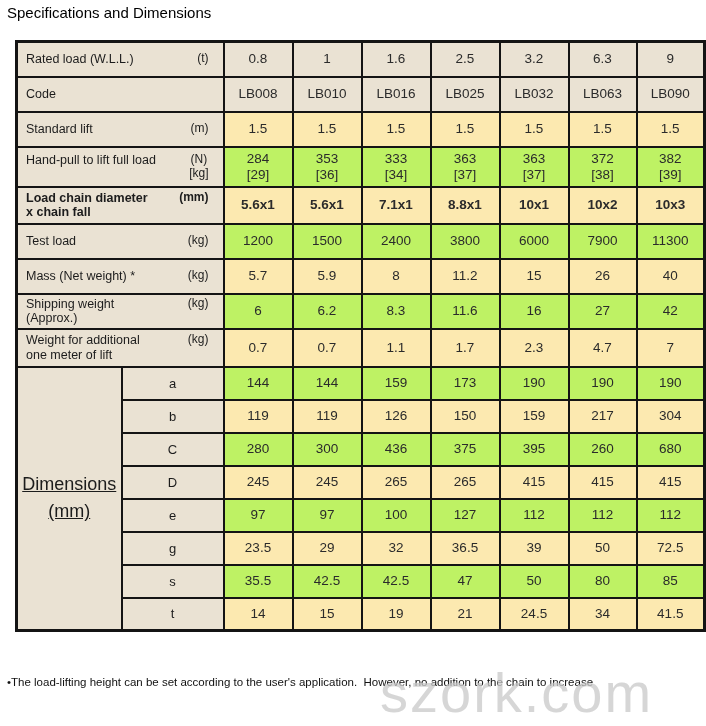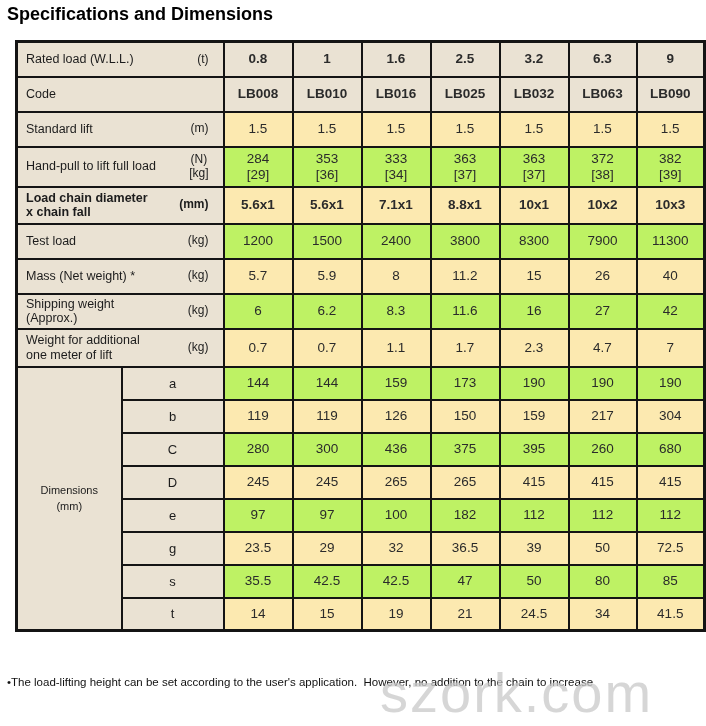--- a/index.html
+++ b/index.html
@@ -4,59 +4,59 @@
 <style>
   html,body{margin:0;padding:0;}
   body{
     width:706px;height:726px;background:#ffffff;
     font-family:"Liberation Sans","DejaVu Sans",sans-serif;
     color:#1c1c1c;position:relative;overflow:hidden;
   }
   .page{position:relative;width:706px;height:726px;}
   .title{
     position:absolute;left:7px;top:4px;margin:0;
-    font-size:18px;font-weight:bold;color:#000;
+    font-size:15px;font-weight:normal;color:#000;
   }
   table.st{
     position:absolute;left:15px;top:40px;width:688px;
     border-collapse:collapse;table-layout:fixed;
     border:3px solid #141414;
   }
   table.st td{
     border:2px solid #141414;
     vertical-align:middle;
     overflow:hidden;
   }
   tr.spec{height:35px;}
   tr.t40{height:40px;}
   tr.t37{height:37px;font-weight:bold;}
   tr.t38{height:38px;}
   tr.dimr{height:33px;}
   td.lbl{
     background:#eae2d3;padding:0 14px 0 8px;
   }
   td.lbl .in{
-    display:flex;justify-content:space-between;align-items:center;width:100%;gap:21px;
+    display:flex;justify-content:space-between;align-items:flex-start;width:100%;gap:21px;
   }
   .lt{
     font-size:12.5px;white-space:pre-line;line-height:1.15;text-align:left;
   }
   .unit{
     font-size:12px;white-space:pre-line;line-height:1.1;text-align:center;flex:none;padding-left:4px;
   }
   td.v{
     text-align:center;font-size:13.5px;color:#2b2b2b;
     white-space:pre-line;line-height:1.15;
   }
-  .c-beige{background:#eae2d3;font-weight:bold;}
+  .c-beige{background:#eae2d3;}
   .c-yellow{background:#fce9b0;}
   .c-white{background:#bef264;}
   td.dimhead{
-    background:#eae2d3;text-align:center;font-size:11px;
-    white-space:pre-line;line-height:1.5;
+    background:#eae2d3;text-align:center;font-size:18px;
+    white-space:pre-line;line-height:1.5;text-decoration:underline;
   }
   td.sub{
     background:#eae2d3;text-align:center;font-size:13px;
   }
   .footnotes{
     position:absolute;left:7px;top:637px;width:696px;
     font-size:11.5px;line-height:1.58;color:#111;
     white-space:pre-wrap;
   }
   .fline{white-space:pre-wrap;}
@@ -181,21 +181,21 @@
         <td colspan="2" class="lbl">
             <span class="in">
               <span class="lt">Test load</span>
               <span class="unit">(kg)</span>
             </span>
           </td>
         <td class="v c-white">1200</td>
         <td class="v c-white">1500</td>
         <td class="v c-white">2400</td>
         <td class="v c-white">3800</td>
-        <td class="v c-white">8300</td>
+        <td class="v c-white">6000</td>
         <td class="v c-white">7900</td>
         <td class="v c-white">11300</td>
       </tr>
       <tr class="spec">
         <td colspan="2" class="lbl">
             <span class="in">
               <span class="lt">Mass (Net weight) *</span>
               <span class="unit">(kg)</span>
             </span>
           </td>
@@ -279,21 +279,21 @@
         <td class="v c-yellow">265</td>
         <td class="v c-yellow">415</td>
         <td class="v c-yellow">415</td>
         <td class="v c-yellow">415</td>
       </tr>
       <tr class="dimr">
         <td class="sub">e</td>
         <td class="v c-white">97</td>
         <td class="v c-white">97</td>
         <td class="v c-white">100</td>
-        <td class="v c-white">182</td>
+        <td class="v c-white">127</td>
         <td class="v c-white">112</td>
         <td class="v c-white">112</td>
         <td class="v c-white">112</td>
       </tr>
       <tr class="dimr">
         <td class="sub">g</td>
         <td class="v c-yellow">23.5</td>
         <td class="v c-yellow">29</td>
         <td class="v c-yellow">32</td>
         <td class="v c-yellow">36.5</td>

